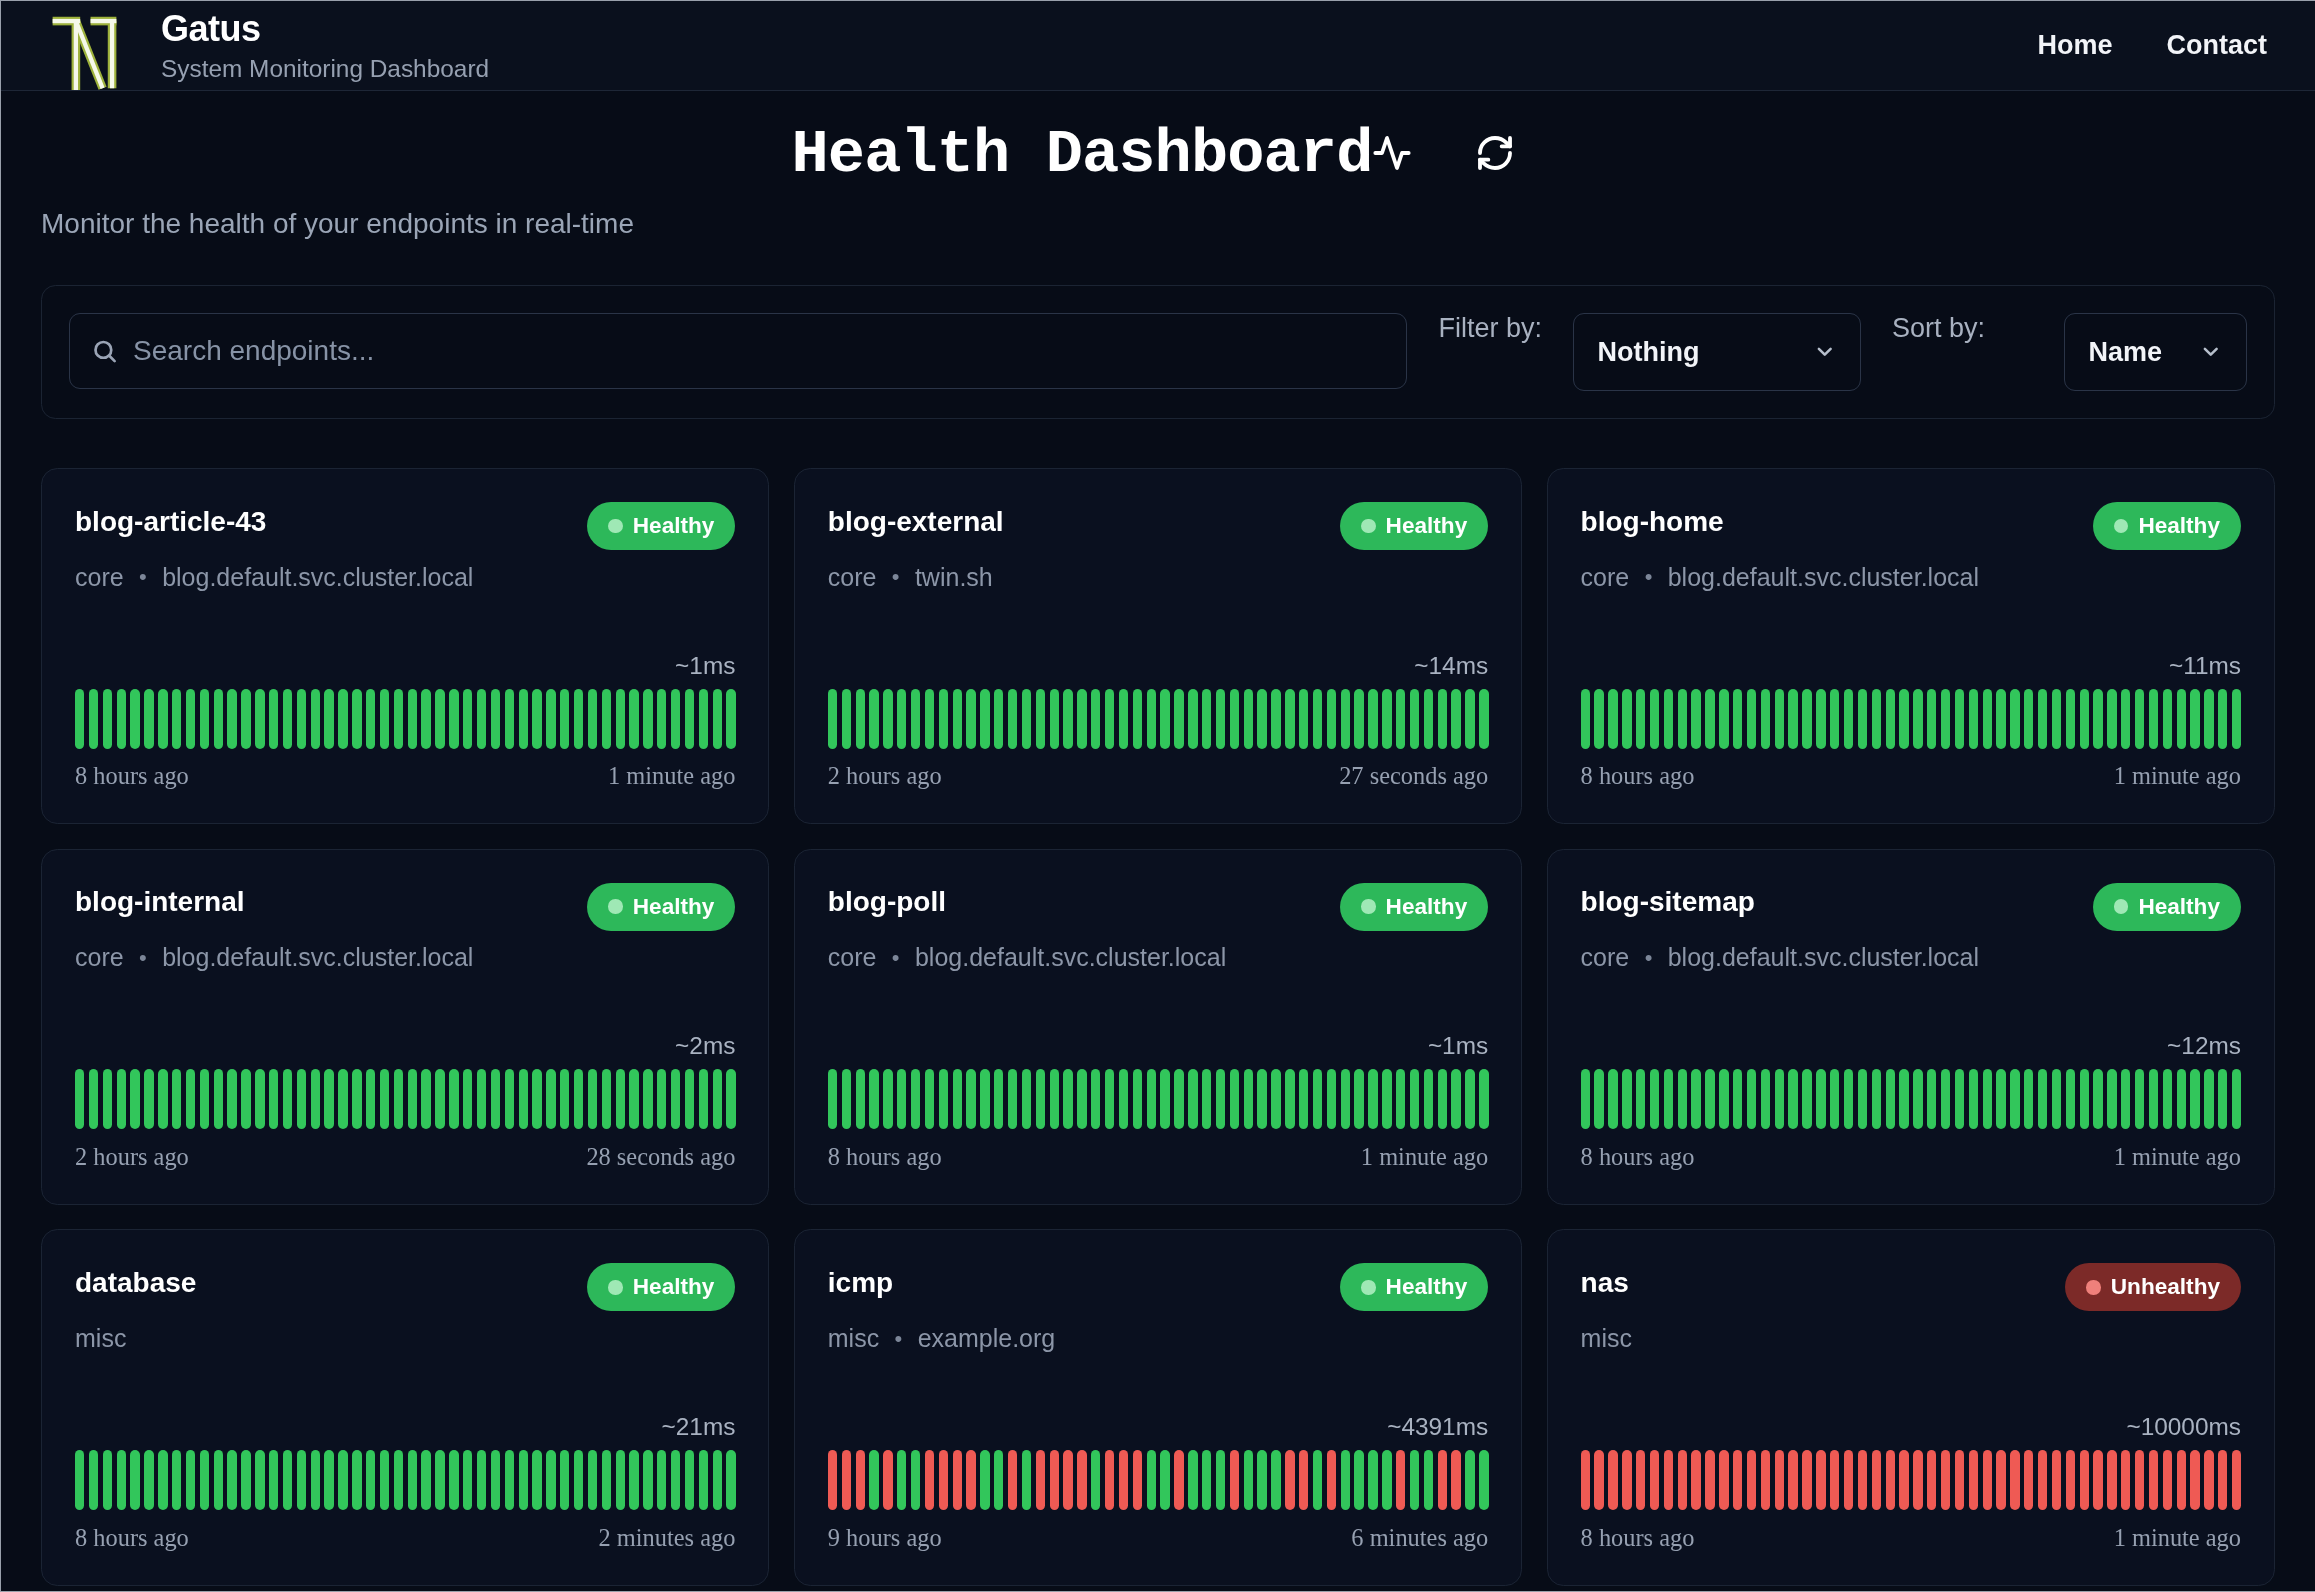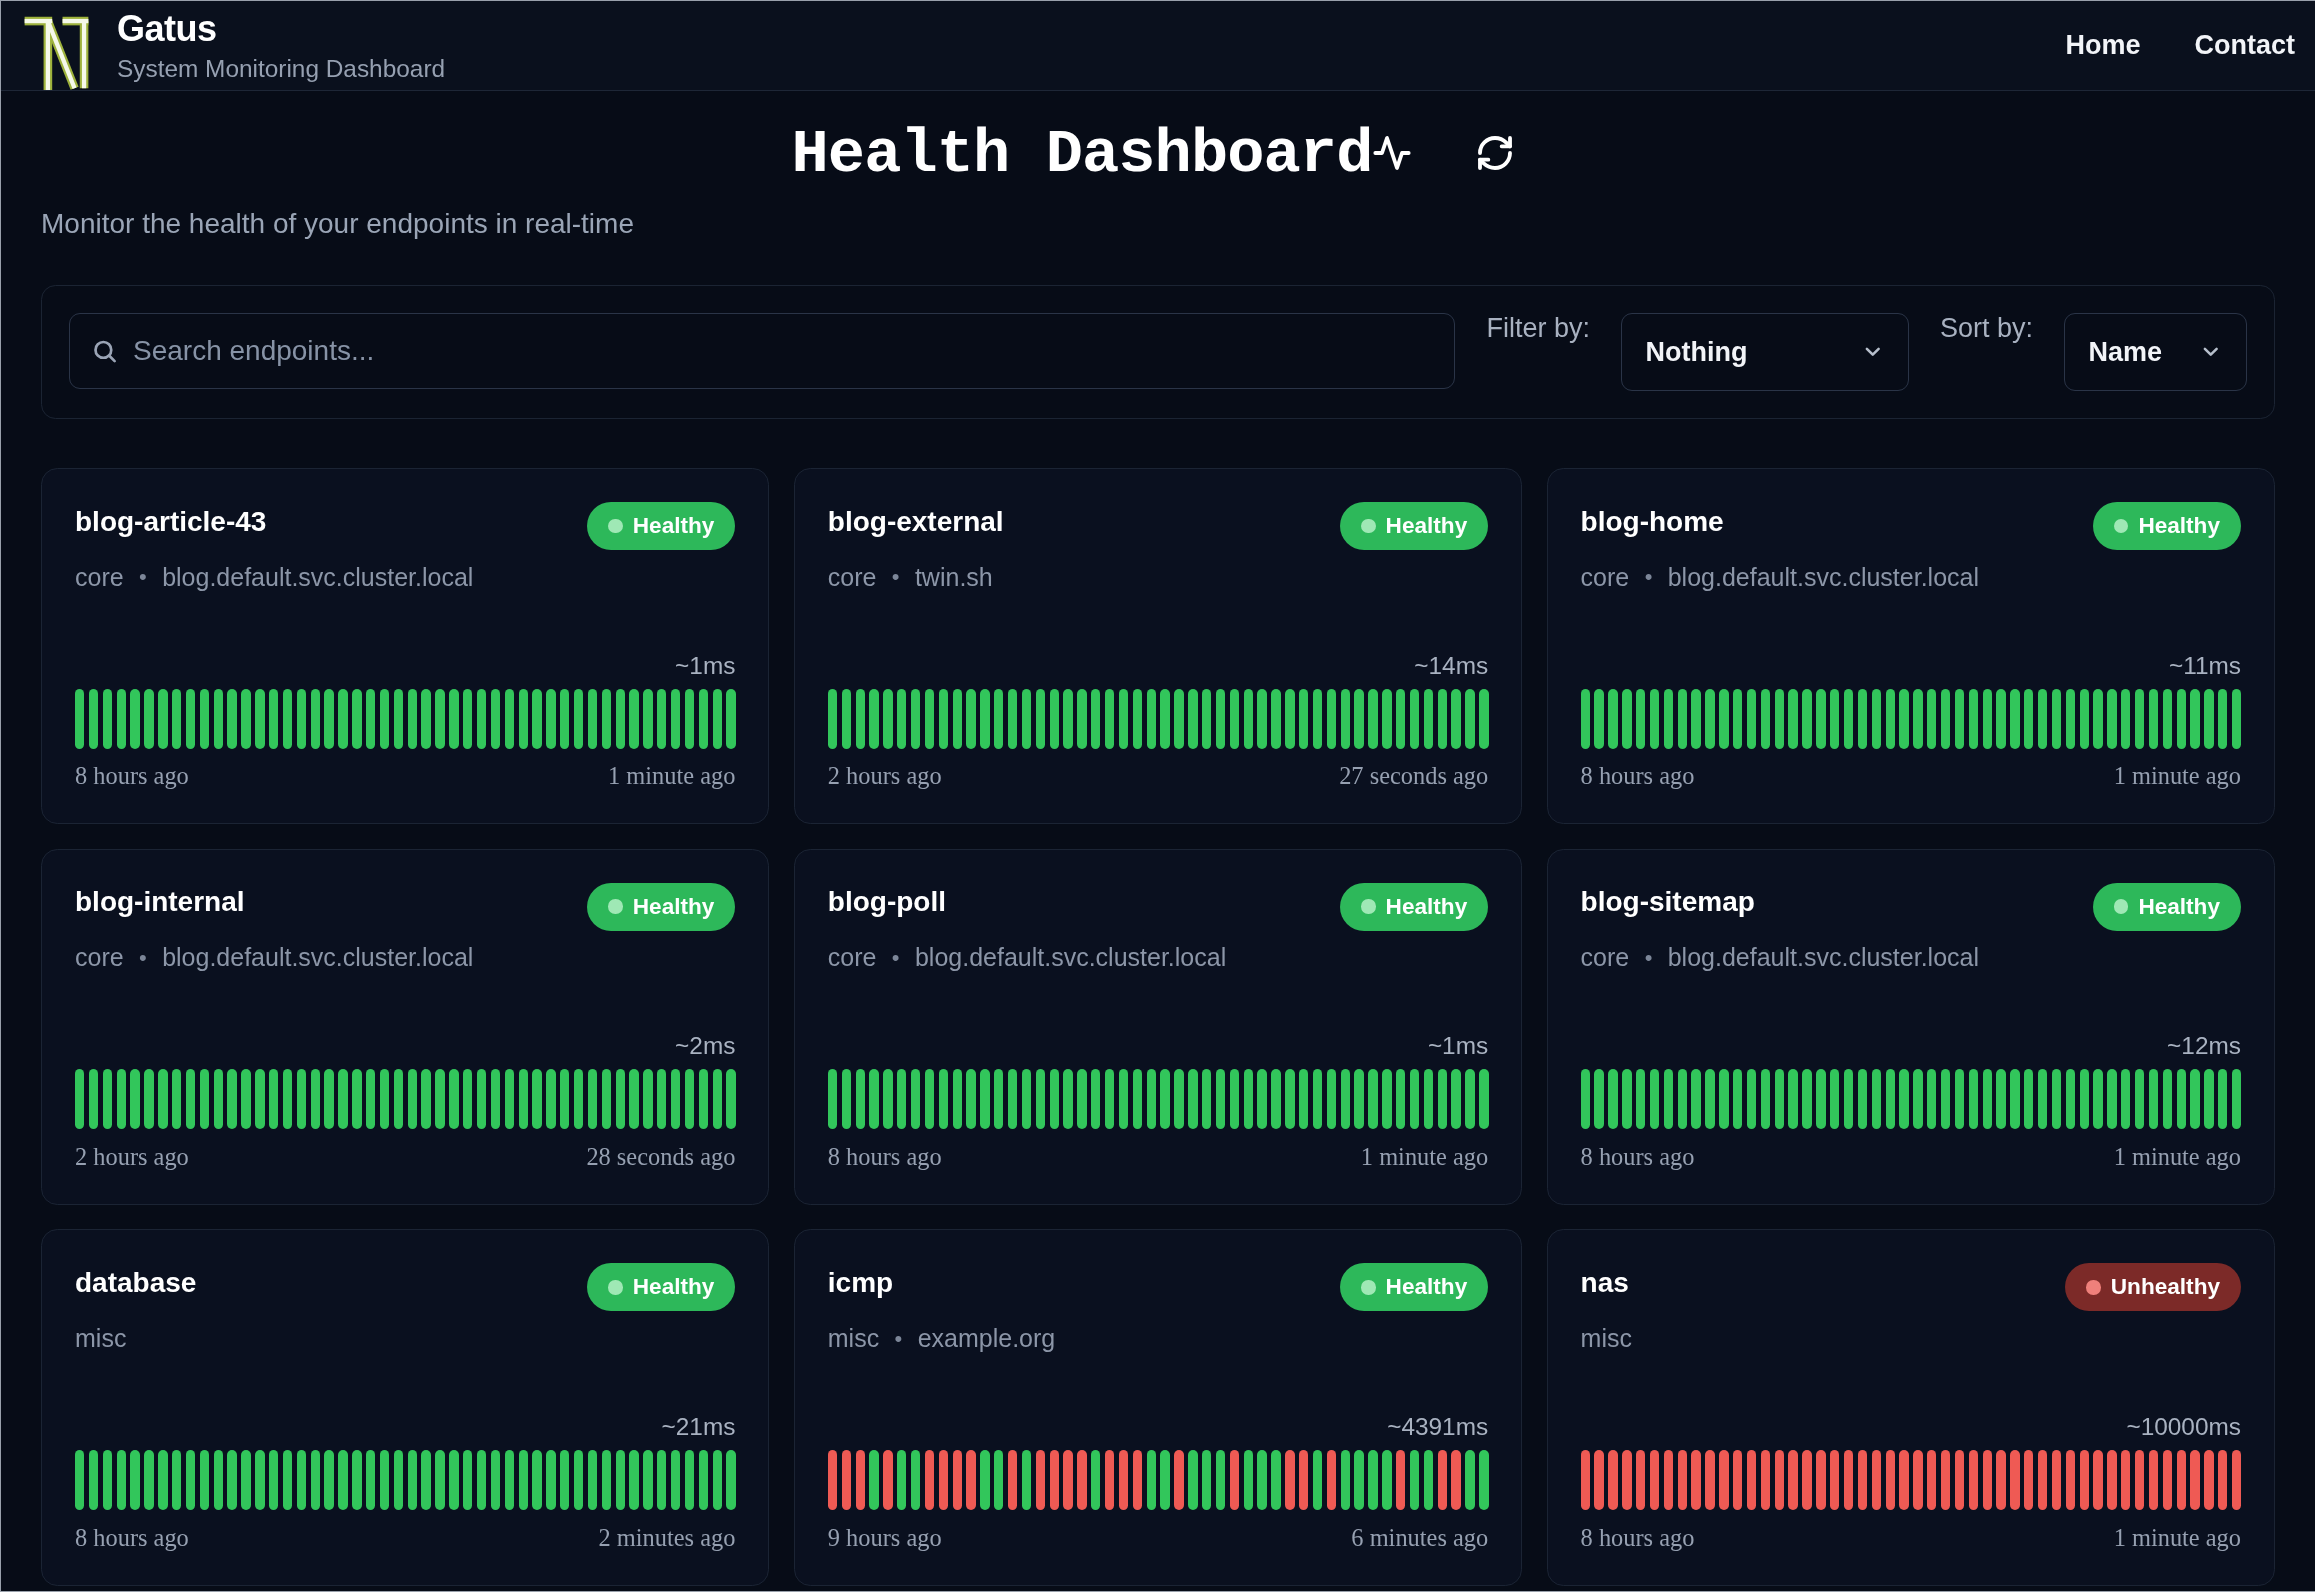--- a/index.html
+++ b/index.html
@@ -9,23 +9,24 @@
     background: #070c17;
     color: #f2f4f8;
     border: 1.8px solid #99a0ab;
     overflow: hidden;
   }
   
   .header {
     height: 90px;
     display: flex;
     align-items: center;
-    padding: 0 20px;
+    padding: 0 48px;
     background: #0a101d;
     border-bottom: 0.9px solid #1e2737;
+    gap: 16px;
   }
   .logo { width: 71px; height: 81px; margin-right: 25px; margin-top: 7.2px; flex: none; }
   .brand-title { font-size: 36px; font-weight: 800; color: #ffffff; letter-spacing: -0.5px; }
   .brand-sub { font-size: 24.4px; color: #96a0b1; margin-top: 5.4px; }
   .nav { margin-left: auto; display: flex; gap: 54px; }
   .nav a { font-size: 27px; font-weight: 700; color: #f2f4f8; text-decoration: none; cursor: pointer; }
   
   .main { padding: 0 40px; }
   .title-row { display: flex; justify-content: center; align-items: center; margin-top: 28px; font-family: Liberation Mono, monospace; }
   h1 { font-size: 62px; font-weight: 800; letter-spacing: -0.9px; color: #ffffff; }
@@ -63,21 +64,21 @@
   .ctrl-label { font-size: 27px; color: #a8b1c0; white-space: nowrap; }
   .select {
     display: flex; align-items: center; justify-content: space-between;
     border: 1.4px solid #2a3447; border-radius: 11px;
     height: 78px; padding: 0 23.5px;
     font-size: 27px; font-weight: 600; color: #f2f4f8;
     cursor: pointer; background: transparent;
   }
   .select svg { width: 23.5px; height: 23.5px; stroke: #b6bfcc; fill: none; stroke-width: 2.6; stroke-linecap: round; stroke-linejoin: round; }
   .select.filter { width: 288px; }
-  .select.sort { width: 183px; }
+  .select.sort { width: 183px; margin-left: 48px; }
   
   .grid {
     display: grid;
     grid-template-columns: repeat(3, 1fr);
     gap: 24.4px;
     margin-top: 49px;
     padding-bottom: 33px;
   }
   .card {
     background: #0a101f;

